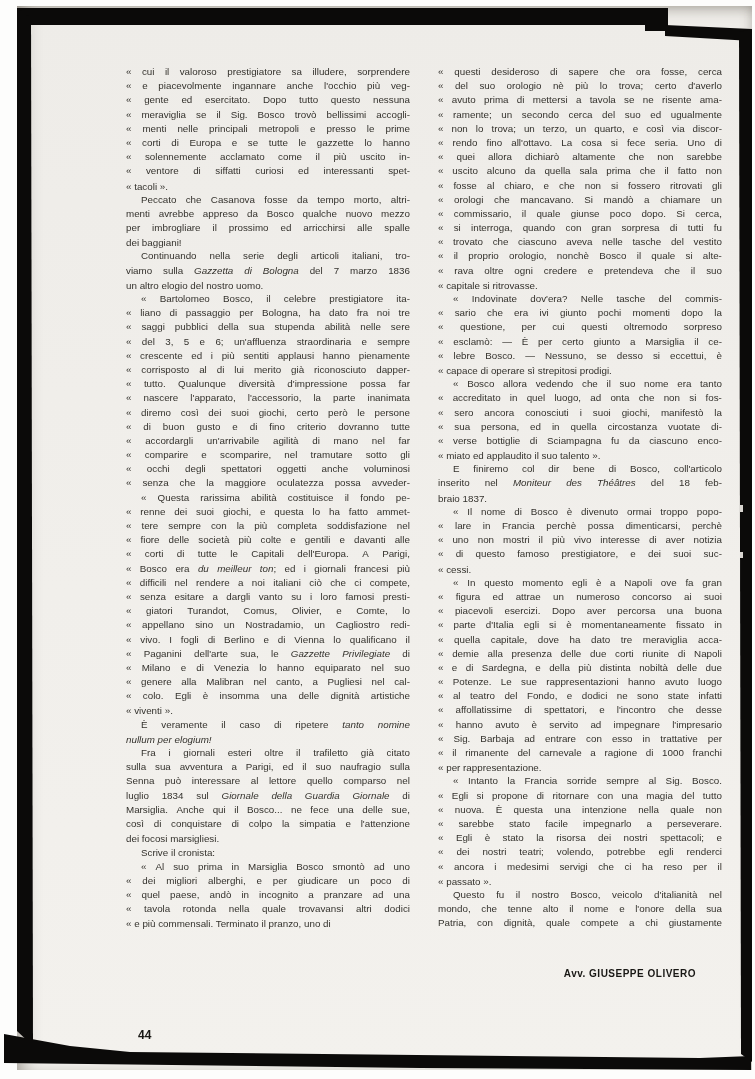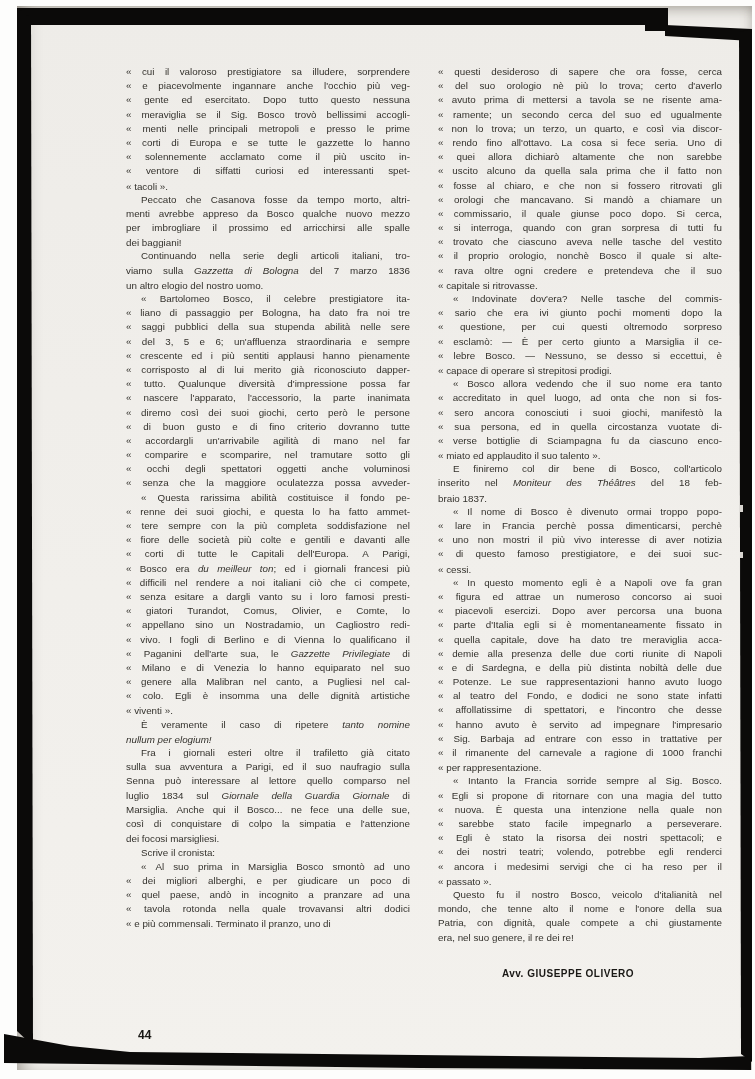--- a/index.html
+++ b/index.html
@@ -20,21 +20,21 @@
   .col-left{left:126px;}
   .col-right{left:438px;}
   .para{margin:0;}
   .line{height:14.2px;font-size:9.8px;overflow:hidden;}
   .line.j{display:flex;justify-content:space-between;align-items:baseline;}
   .line.last{display:block;line-height:14.2px;}
   .line.indent{padding-left:15px;}
   .w{white-space:nowrap;}
   .it{font-style:italic;margin-top:32px;}
   .signature{
-    position:absolute;top:968px;left:426px;width:284px;text-align:center;
+    position:absolute;top:968px;left:412px;width:284px;text-align:right;
     font-size:10px;font-weight:700;letter-spacing:.5px;color:#191815;
   }
   .pagenum{
     position:absolute;left:138px;top:1028px;
     font-size:12px;font-weight:700;color:#191815;
   }
 </style>
 </head>
 <body>
 
@@ -1283,21 +1283,20 @@
         <div class="line j">
           <span class="w"><span>Patria,</span></span>
           <span class="w"><span>con</span></span>
           <span class="w"><span>dignità,</span></span>
           <span class="w"><span>quale</span></span>
           <span class="w"><span>compete</span></span>
           <span class="w"><span>a</span></span>
           <span class="w"><span>chi</span></span>
           <span class="w"><span>giustamente</span></span>
         </div>
-        <div class="line last"><span class="w"><span>era,</span></span> <span class="w"><span>nel</span></span> <span class="w"><span>suo</span></span> <span class="w"><span>genere,</span></span> <span class="w"><span>il</span></span> <span class="w"><span>re</span></span> <span class="w"><span>dei</span></span> <span class="w"><span>re!</span></span></div>
       </div>
     </div>
 
   <div class="signature">Avv. GIUSEPPE OLIVERO</div>
   <div class="pagenum">44</div>
 
   <svg class="borders" viewBox="0 0 755 1079" xmlns="http://www.w3.org/2000/svg">
     <path d="M17,8 H665 V25 H17 Z" fill="#0b0a09"></path>
     <path d="M645,8 H668 V31 H645 Z" fill="#0b0a09"></path>
     <path d="M665,25 L752,29 L752,41 L665,36 Z" fill="#0b0a09"></path>

